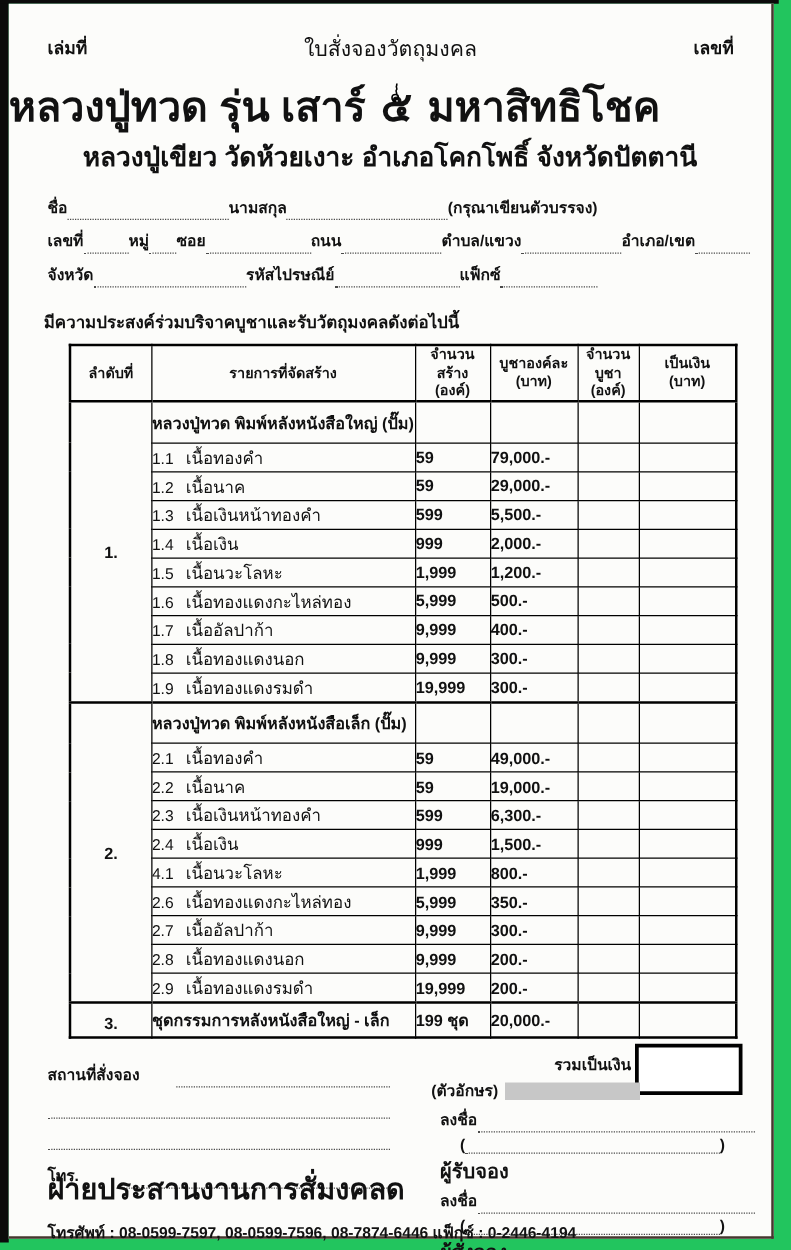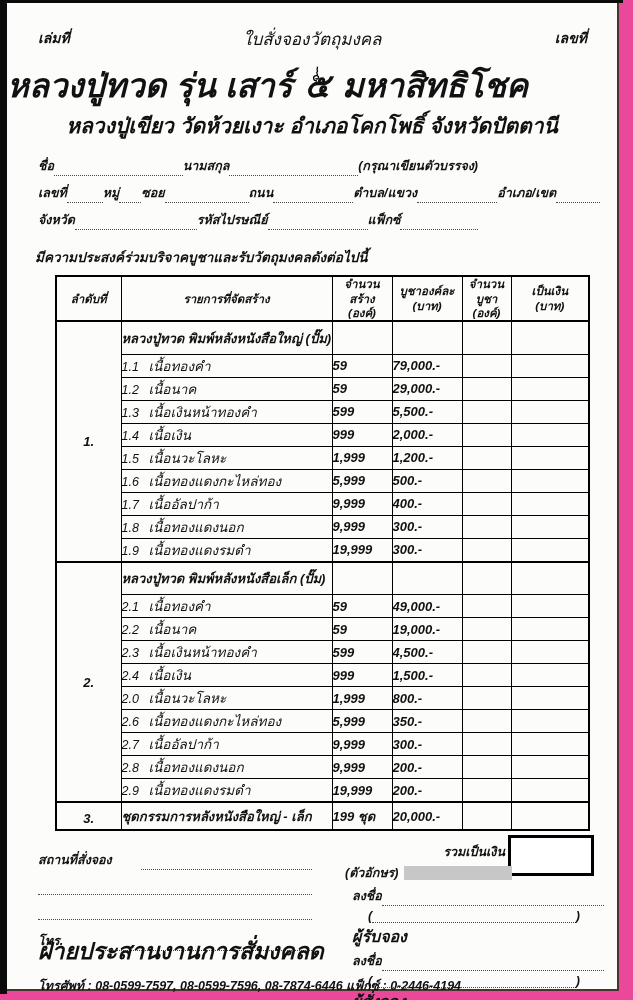--- a/index.html
+++ b/index.html
@@ -1,16 +1,16 @@
 <!DOCTYPE html>
 <html><head>
 <meta charset="utf-8">
 <style>
   html,body{margin:0;padding:0;background:#e9e8e4;}
-  .scan{position:relative;width:633px;height:1000px;background:#ec4899;font-family:"Liberation Sans",sans-serif;color:#111;overflow:hidden;font-style:italic;}
+  .scan{position:relative;width:633px;height:1000px;background:#22c55e;font-family:"Liberation Sans",sans-serif;color:#111;overflow:hidden;}
   .edge-left{position:absolute;left:0;top:0;width:7px;height:994px;background:#0b0b0b;}
   .edge-top{position:absolute;left:0;top:0;width:623px;height:3px;background:#0b0b0b;}
   .page{position:absolute;left:7px;top:3px;width:612px;height:988px;background:#fcfcfa;border-right:2px solid #45372f;border-bottom:2px solid #45372f;box-sizing:border-box;}
 
   
   .topline{display:flex;align-items:flex-start;margin:24px 30px 0 31px;}
   .vol,.num{font-weight:bold;font-size:14px;}
   .form-title{flex:1;text-align:center;font-size:17px;margin-top:-2px;}
   .main-title{font-weight:bold;font-size:33px;margin-top:16px;letter-spacing:0;line-height:1.1;}
   .sao5{position:relative;display:inline-block;padding:0 3px;}
@@ -231,33 +231,33 @@
       <tr class="itemrow">
             <td class="c-item"><span class="ino">2.2</span><span class="inm">เนื้อนาค</span></td>
             <td class="c-qty">59</td>
             <td class="c-price">19,000.-</td>
             <td></td>
             <td></td>
           </tr>
       <tr class="itemrow">
             <td class="c-item"><span class="ino">2.3</span><span class="inm">เนื้อเงินหน้าทองคำ</span></td>
             <td class="c-qty">599</td>
-            <td class="c-price">4,500.-</td>
+            <td class="c-price">6,300.-</td>
             <td></td>
             <td></td>
           </tr>
       <tr class="itemrow">
             <td class="c-item"><span class="ino">2.4</span><span class="inm">เนื้อเงิน</span></td>
             <td class="c-qty">999</td>
             <td class="c-price">1,500.-</td>
             <td></td>
             <td></td>
           </tr>
       <tr class="itemrow">
-            <td class="c-item"><span class="ino">2.0</span><span class="inm">เนื้อนวะโลหะ</span></td>
+            <td class="c-item"><span class="ino">4.1</span><span class="inm">เนื้อนวะโลหะ</span></td>
             <td class="c-qty">1,999</td>
             <td class="c-price">800.-</td>
             <td></td>
             <td></td>
           </tr>
       <tr class="itemrow">
             <td class="c-item"><span class="ino">2.6</span><span class="inm">เนื้อทองแดงกะไหล่ทอง</span></td>
             <td class="c-qty">5,999</td>
             <td class="c-price">350.-</td>
             <td></td>

